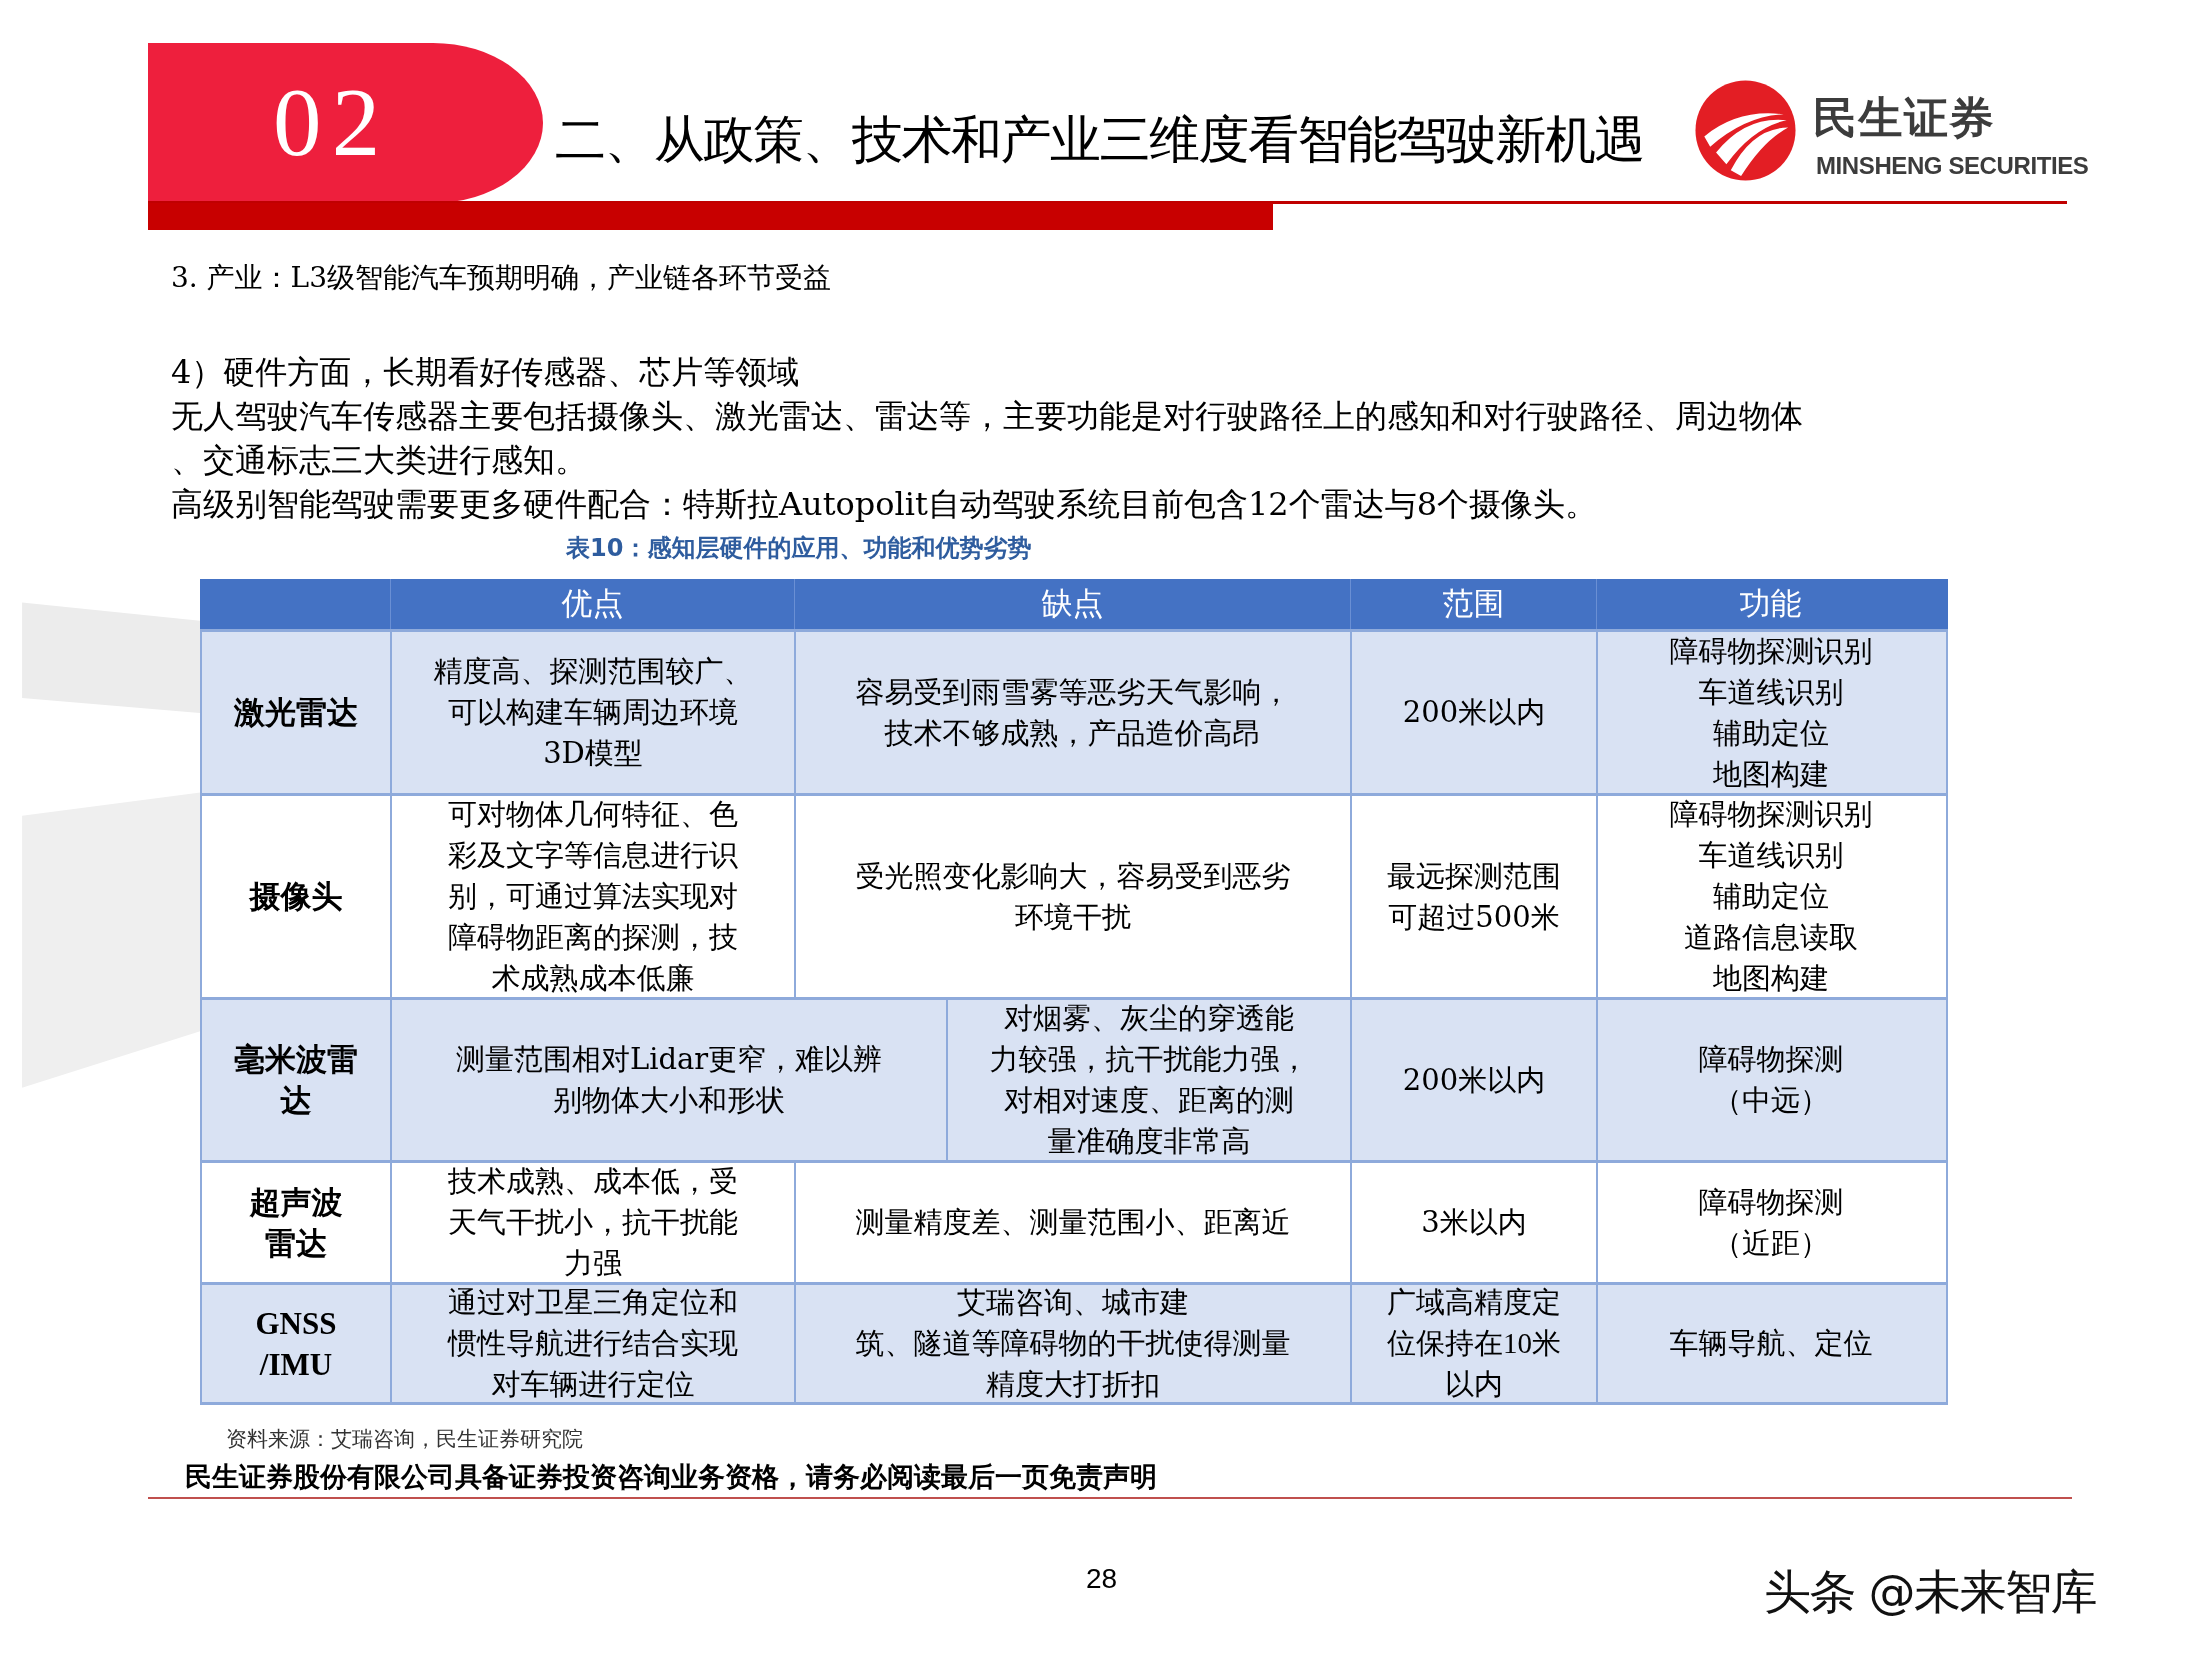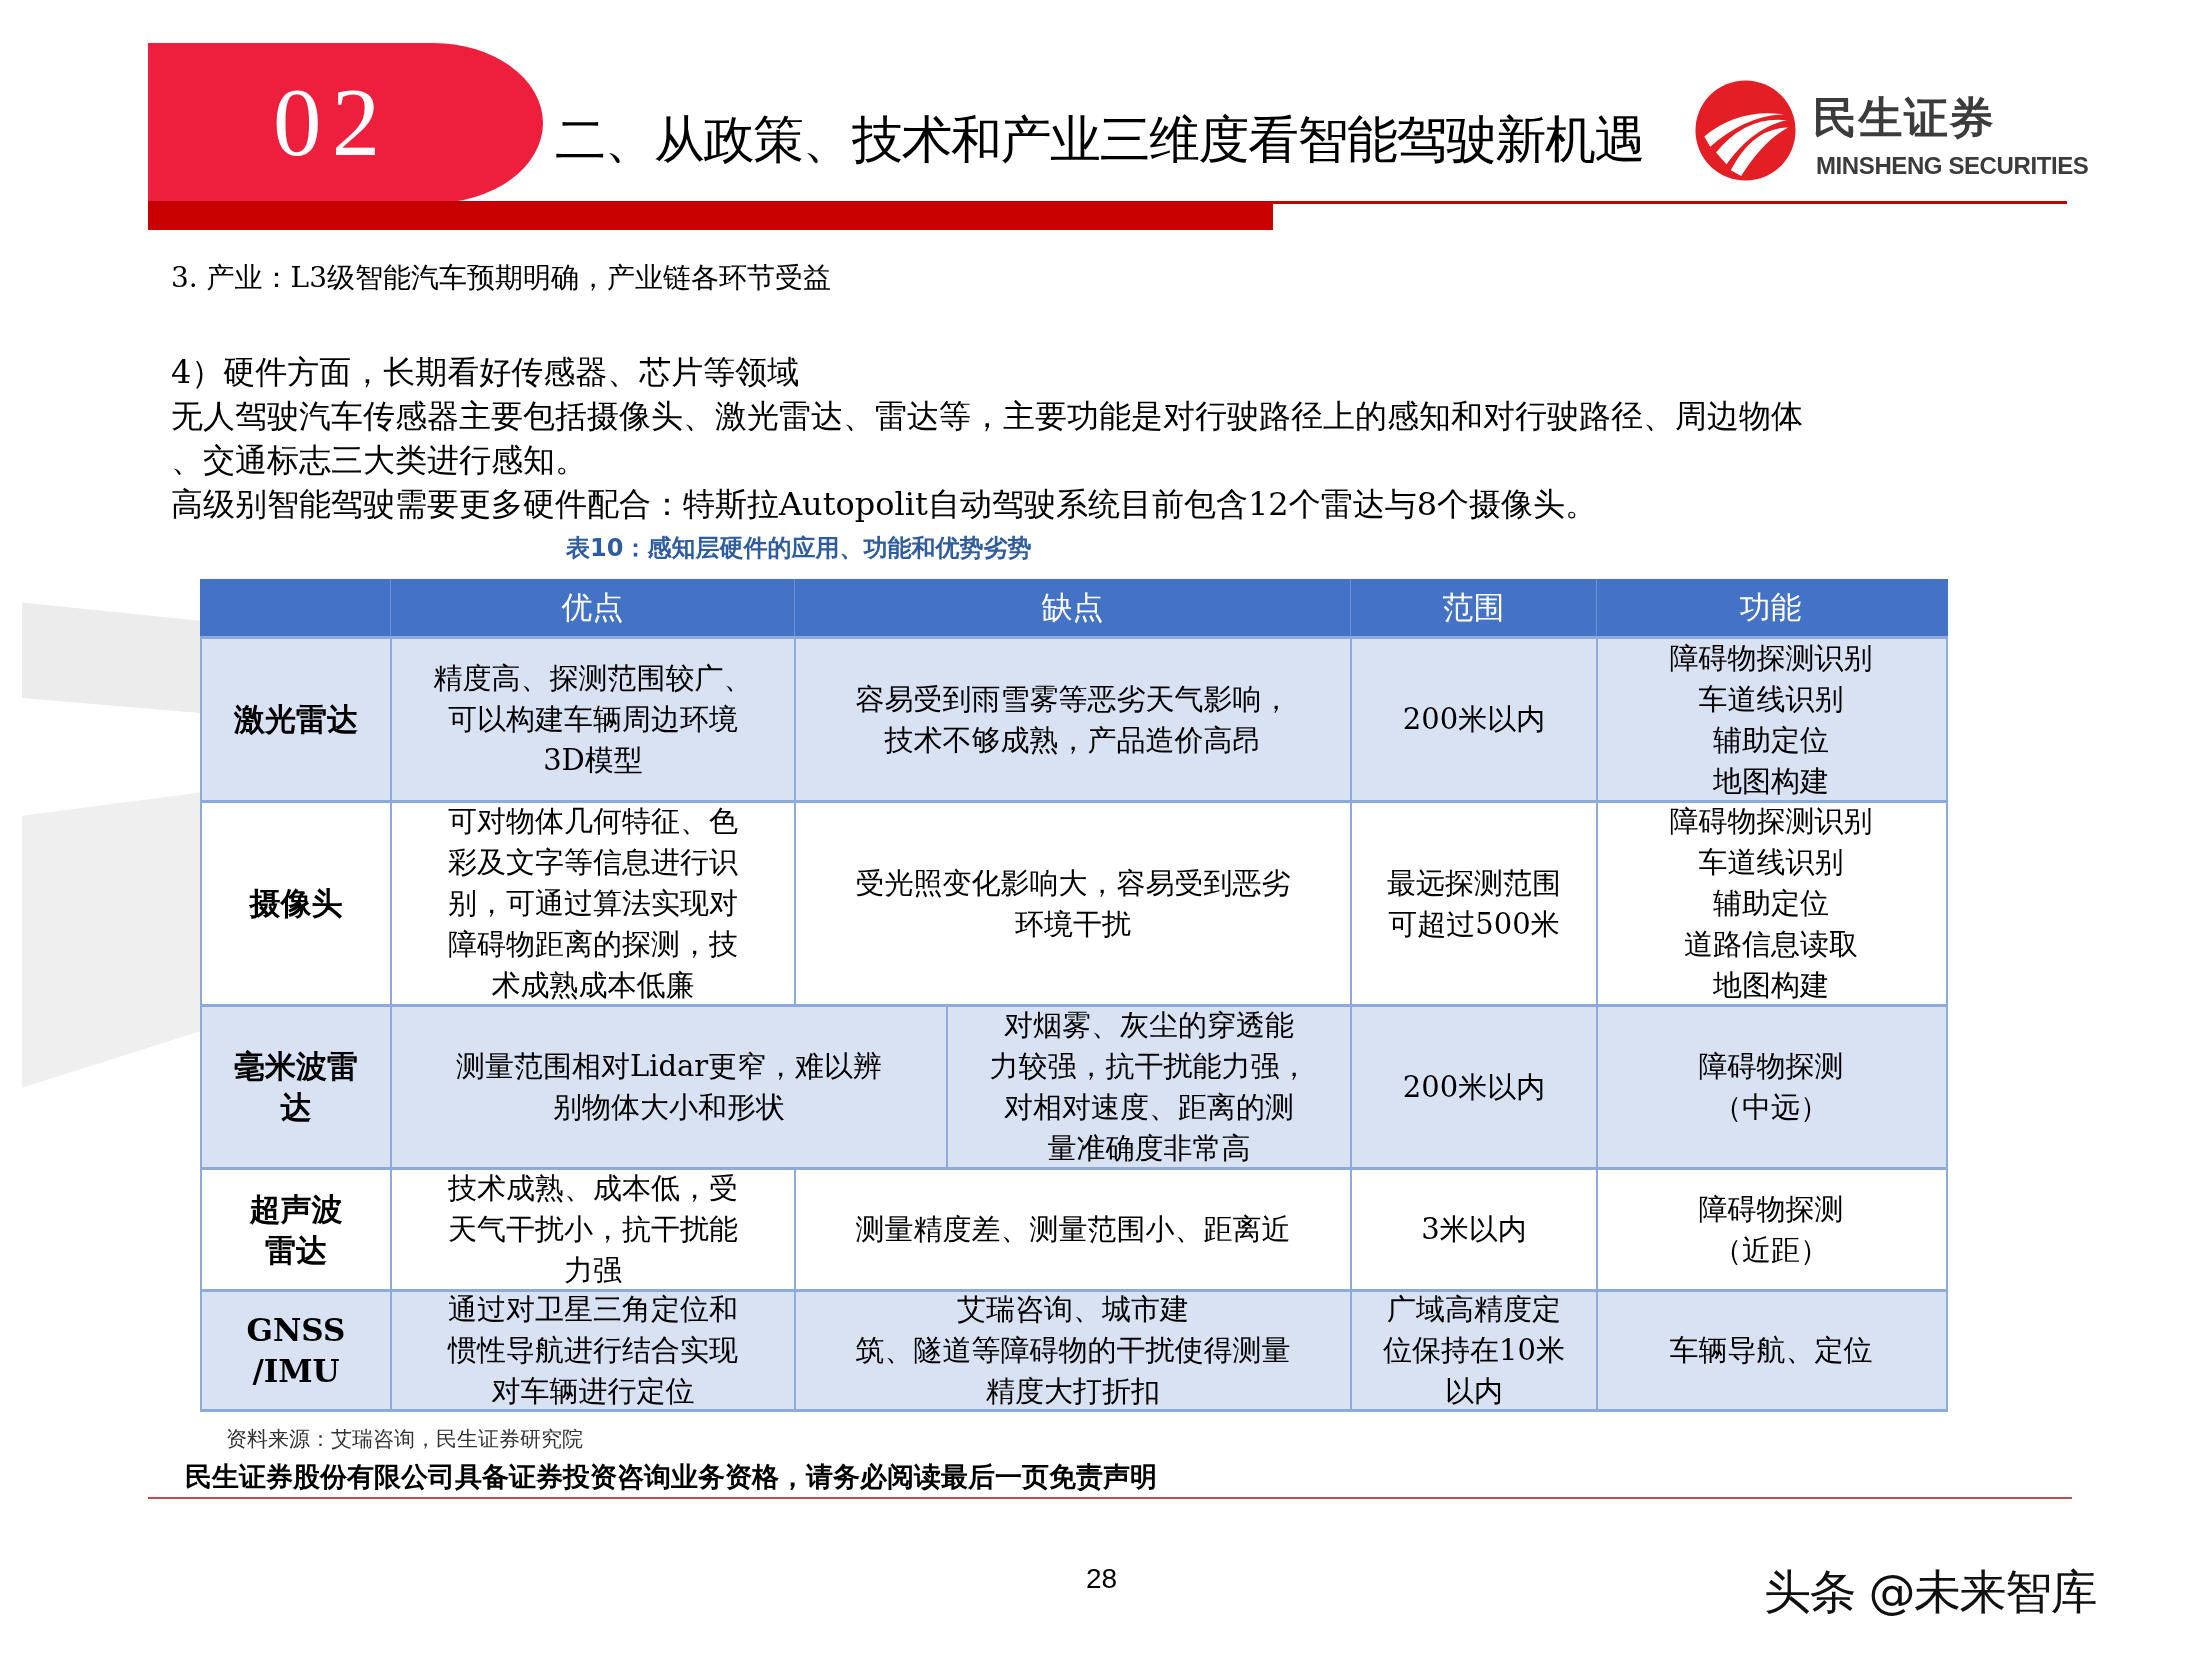--- a/index.html
+++ b/index.html
@@ -45,21 +45,21 @@
   }
   .para p { margin: 0; white-space: nowrap; }
   .caption {
     position: absolute; left: 566px; top: 534px; font-size: 24px; line-height: 29px; font-weight: bold;
     color: #2e5c9e; font-family: "DejaVu Sans", sans-serif; white-space: nowrap;
   }
 
   
   .tbl { position: absolute; left: 200px; top: 579px; width: 1748px; }
   .row { display: flex; border-left: 2.9px solid #8eaadb; border-right: 2.9px solid #8eaadb; box-sizing: border-box; }
-  .row.head { background: #4472c4; border-left-color: #4472c4; border-right-color: #4472c4; height: 57px; }
+  .row.head { background: #4472c4; border-left-color: #4472c4; border-right-color: #4472c4; height: 50px; }
   .row.body { border-top: 3.7px solid #8eaadb; }
   .row.body:last-child { border-bottom: 3.7px solid #8eaadb; }
   .row.shaded { background: #d9e2f3; }
   .row.plain { background: #ffffff; }
   .cell {
     display: flex; flex-direction: column; align-items: center; justify-content: center;
     text-align: center; box-sizing: border-box; border-left: 2.9px solid #8eaadb; overflow: hidden;
   }
   .cell:first-child { border-left: none; }
   .head .cell { border-left: 1.5px solid #6a8fd4; color: #fff; font-size: 31px; font-family: "DejaVu Sans", sans-serif; }
@@ -214,21 +214,21 @@
           <span class="ln">测量精度差、测量范围小、距离近</span>
         </div>
         <div class="cell c3">
           <span class="ln">3米以内</span>
         </div>
         <div class="cell c4">
           <span class="ln">障碍物探测</span>
           <span class="ln">（近距）</span>
         </div>
       </div>
-      <div class="row body shaded" style="height: 123px;">
+      <div class="row body shaded" style="height: 123px; font-family: Liberation Serif, serif;">
         <div class="cell c0 rowlabel">
           <span class="ln">GNSS</span>
           <span class="ln">/IMU</span>
         </div>
         <div class="cell c1">
           <span class="ln">通过对卫星三角定位和</span>
           <span class="ln">惯性导航进行结合实现</span>
           <span class="ln">对车辆进行定位</span>
         </div>
         <div class="cell c2">

